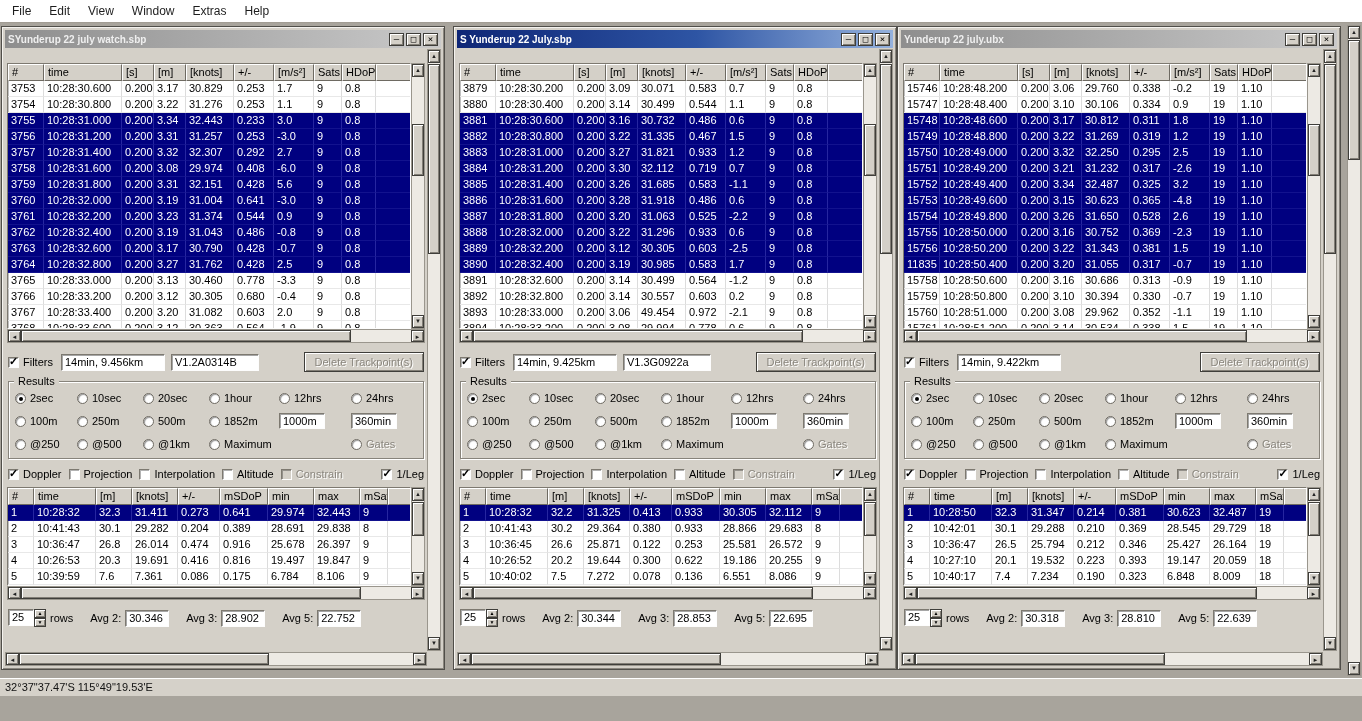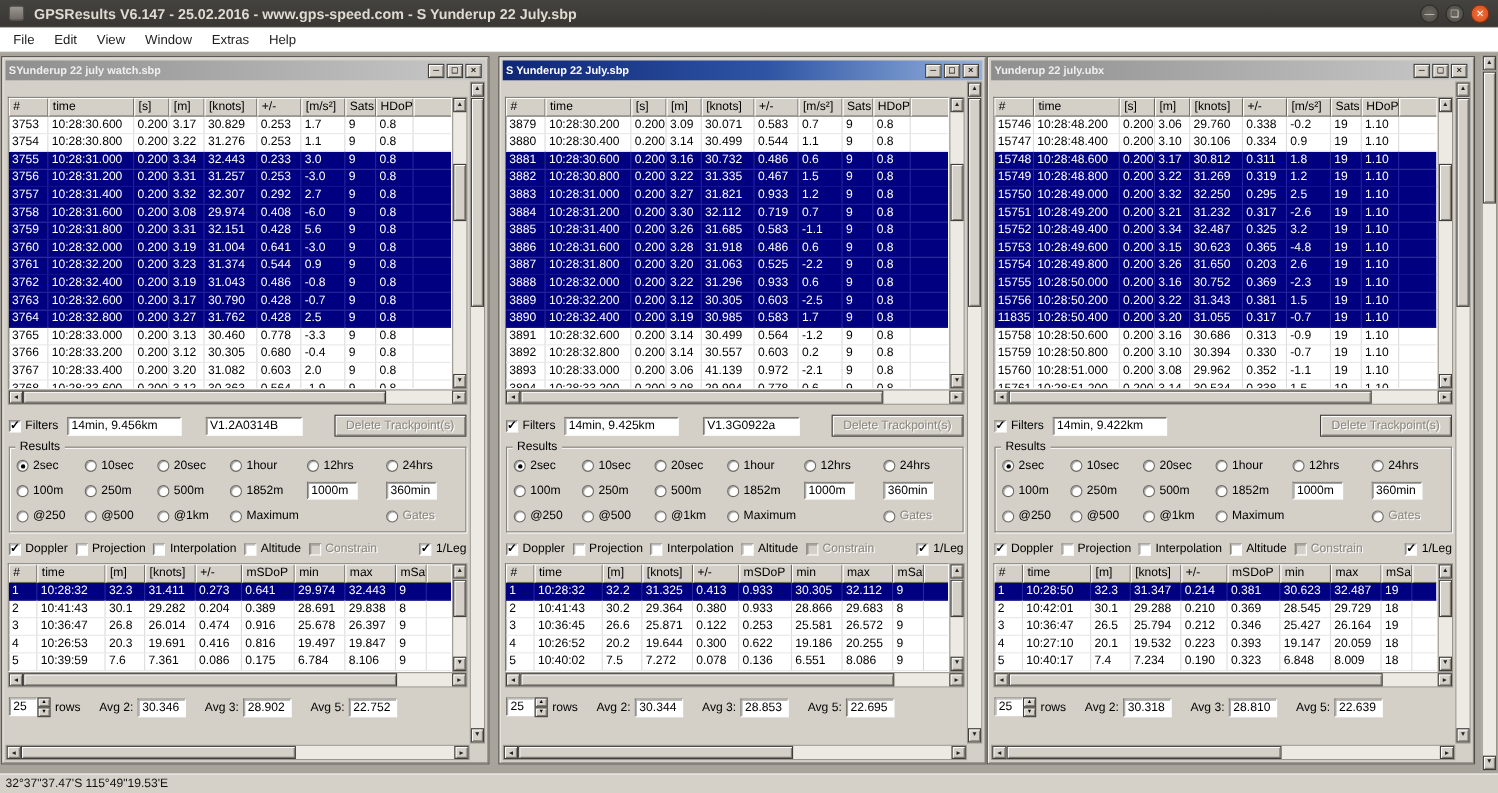--- a/index.html
+++ b/index.html
@@ -70,21 +70,21 @@
 .tc{border-right:1px solid #dcdcdc;border-bottom:1px solid #e8e8e8;padding:1px 3px;font-size:11px;white-space:nowrap;overflow:hidden;flex:none}
 .trow.sel .tc{border-right-color:#2626a0;border-bottom-color:#12128e}
 
 .w0{width:36px}.w1{width:78px}.w2{width:32px}.w3{width:32px}.w4{width:48px}.w5{width:40px}.w6{width:40px}.w7{width:28px}.w8{width:34px}.wf{flex:1;border-right:none}
 
 .r0{width:26px}.r1{width:62px}.r2{width:36px}.r3{width:46px}.r4{width:42px}.r5{width:48px}.r6{width:46px}.r7{width:46px}.r8{width:28px}
 
 
 .filters-row{flex:none;display:flex;align-items:center;height:22px;margin:8px 1px 0}
 .filter-field{width:104px;margin-left:8px}
-.fw-field{width:88px;margin-left:22px}
+.fw-field{width:88px;margin-left:6px}
 .filters-row .btn{margin-left:auto}
 
 
 .results-group{flex:none;border:1px solid #87837b;box-shadow:inset 1px 1px 0 #fff,1px 1px 0 #fff;margin:8px 1px 0;padding:10px 6px 8px;position:relative}
 .rg-legend{position:absolute;top:-7px;left:5px;background:#d4d0c8;padding:0 4px;font-size:11px}
 .radio-grid{display:grid;grid-template-columns:62px 66px 66px 70px 72px 1fr;row-gap:9px;align-items:center}
 .radio-item{display:flex;align-items:center;gap:4px;white-space:nowrap;font-size:11px}
 .radio-item.disabled{color:#8a867e;text-shadow:1px 1px 0 #fff}
 .small-field{width:46px;height:16px}
 
@@ -102,29 +102,20 @@
 .avg-field{width:44px}
 
 
 .mdi-vscroll{position:absolute;top:2px;bottom:2px;right:1px}
 </style>
 </head>
 <body>
 
 <div class="app">
 
-  <div class="ubuntu-bar">
-    <span class="app-icon"></span>
-    <span class="ubuntu-title">GPSResults V6.147 - 25.02.2016 - www.gps-speed.com - S Yunderup 22 July.sbp</span>
-    <span class="wm-buttons">
-      <span class="wm-btn">—</span>
-      <span class="wm-btn">❏</span>
-      <span class="wm-btn close">✕</span>
-    </span>
-  </div>
 
   <div class="menubar" id="menubar">
       <span class="menu-item">File</span>
       <span class="menu-item">Edit</span>
       <span class="menu-item">View</span>
       <span class="menu-item">Window</span>
       <span class="menu-item">Extras</span>
       <span class="menu-item">Help</span>
     </div>
 
@@ -797,21 +788,21 @@
                     <span class="tc w6">0.2</span>
                     <span class="tc w7">9</span>
                     <span class="tc w8">0.8</span>
                     <span class="tc wf"></span>
                   </div>
                   <div class="trow">
                     <span class="tc w0">3893</span>
                     <span class="tc w1">10:28:33.000</span>
                     <span class="tc w2">0.200</span>
                     <span class="tc w3">3.06</span>
-                    <span class="tc w4">41.139</span>
+                    <span class="tc w4">49.454</span>
                     <span class="tc w5">0.972</span>
                     <span class="tc w6">-2.1</span>
                     <span class="tc w7">9</span>
                     <span class="tc w8">0.8</span>
                     <span class="tc wf"></span>
                   </div>
                   <div class="trow">
                     <span class="tc w0">3894</span>
                     <span class="tc w1">10:28:33.200</span>
                     <span class="tc w2">0.200</span>
@@ -1195,21 +1186,21 @@
                     <span class="tc w7">19</span>
                     <span class="tc w8">1.10</span>
                     <span class="tc wf"></span>
                   </div>
                   <div class="trow sel">
                     <span class="tc w0">15754</span>
                     <span class="tc w1">10:28:49.800</span>
                     <span class="tc w2">0.200</span>
                     <span class="tc w3">3.26</span>
                     <span class="tc w4">31.650</span>
-                    <span class="tc w5">0.203</span>
+                    <span class="tc w5">0.528</span>
                     <span class="tc w6">2.6</span>
                     <span class="tc w7">19</span>
                     <span class="tc w8">1.10</span>
                     <span class="tc wf"></span>
                   </div>
                   <div class="trow sel">
                     <span class="tc w0">15755</span>
                     <span class="tc w1">10:28:50.000</span>
                     <span class="tc w2">0.200</span>
                     <span class="tc w3">3.16</span>

